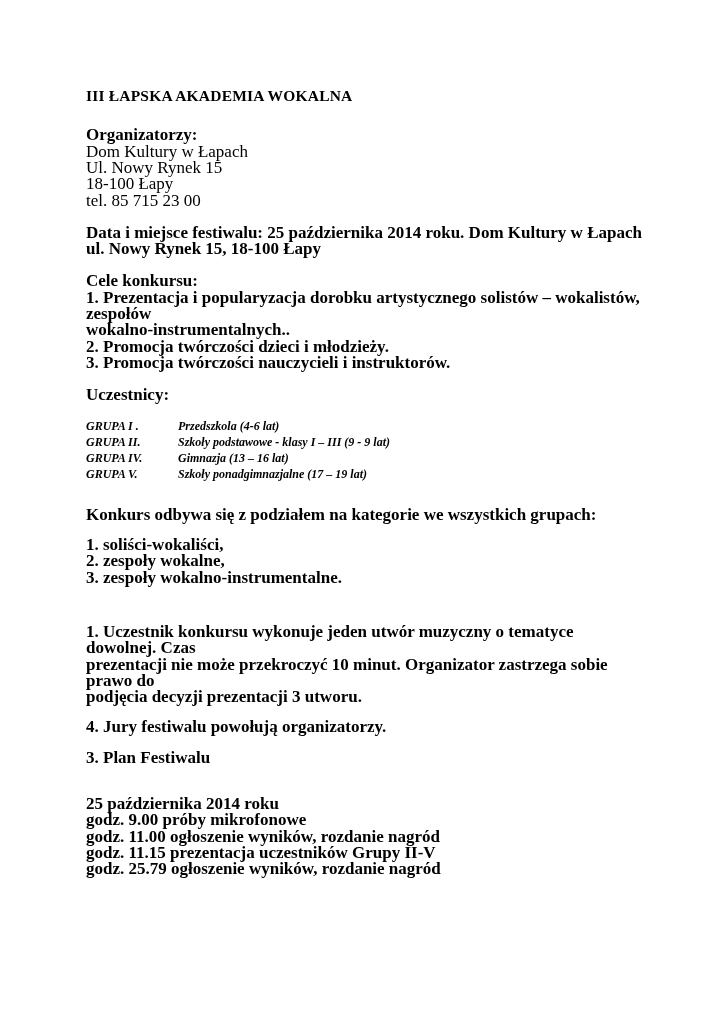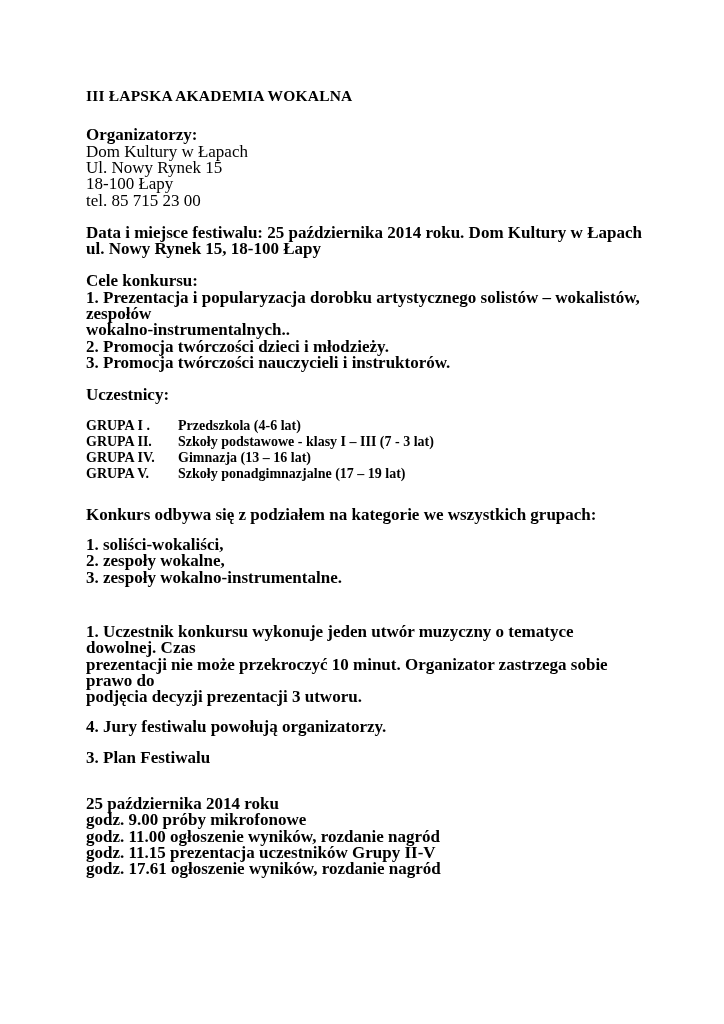--- a/index.html
+++ b/index.html
@@ -42,26 +42,27 @@
   }
   .n {
     font-weight: normal;
   }
   .group-table {
     border-collapse: collapse;
     margin: 0;
     padding: 0;
   }
   .group-table td {
-    font-size: 14px;
+    font-size: 12px;
     line-height: 16.3px;
     font-weight: bold;
     padding: 0;
     vertical-align: top;
     white-space: pre;
+    font-style: italic;
   }
   .group-table td.g-name {
     width: 92px;
     padding-right: 0;
   }
   .spacer-sm { height: 8px; }
   .spacer-md { height: 14px; }
   .spacer-lg { height: 22px; }
 </style>
 </head>
@@ -96,21 +97,21 @@
     <div class="line b">Uczestnicy:</div>
     <div class="spacer-md"></div>
     <table class="group-table">
       <tbody>
         <tr>
           <td class="g-name">GRUPA I .</td>
           <td class="g-desc">Przedszkola (4-6 lat)</td>
         </tr>
         <tr>
           <td class="g-name">GRUPA II.</td>
-          <td class="g-desc">Szkoły podstawowe - klasy I – III (7 - 3 lat)</td>
+          <td class="g-desc">Szkoły podstawowe - klasy I – III (9 - 9 lat)</td>
         </tr>
         <tr>
           <td class="g-name">GRUPA IV.</td>
           <td class="g-desc">Gimnazja (13 – 16 lat)</td>
         </tr>
         <tr>
           <td class="g-name">GRUPA V.</td>
           <td class="g-desc">Szkoły ponadgimnazjalne (17 – 19 lat)</td>
         </tr>
       </tbody>
@@ -139,16 +140,16 @@
     <div class="line b">3. Plan Festiwalu</div>
   </div>
 
   <div class="spacer-md"></div>
 
   <div class="block">
     <div class="line b">25 października 2014 roku</div>
     <div class="line b">godz. 9.00 próby mikrofonowe</div>
     <div class="line b">godz. 11.00 ogłoszenie wyników, rozdanie nagród</div>
     <div class="line b">godz. 11.15 prezentacja uczestników Grupy II-V</div>
-    <div class="line b">godz. 17.61 ogłoszenie wyników, rozdanie nagród</div>
+    <div class="line b">godz. 25.79 ogłoszenie wyników, rozdanie nagród</div>
   </div>
 
 </div>
 
 </body></html>

